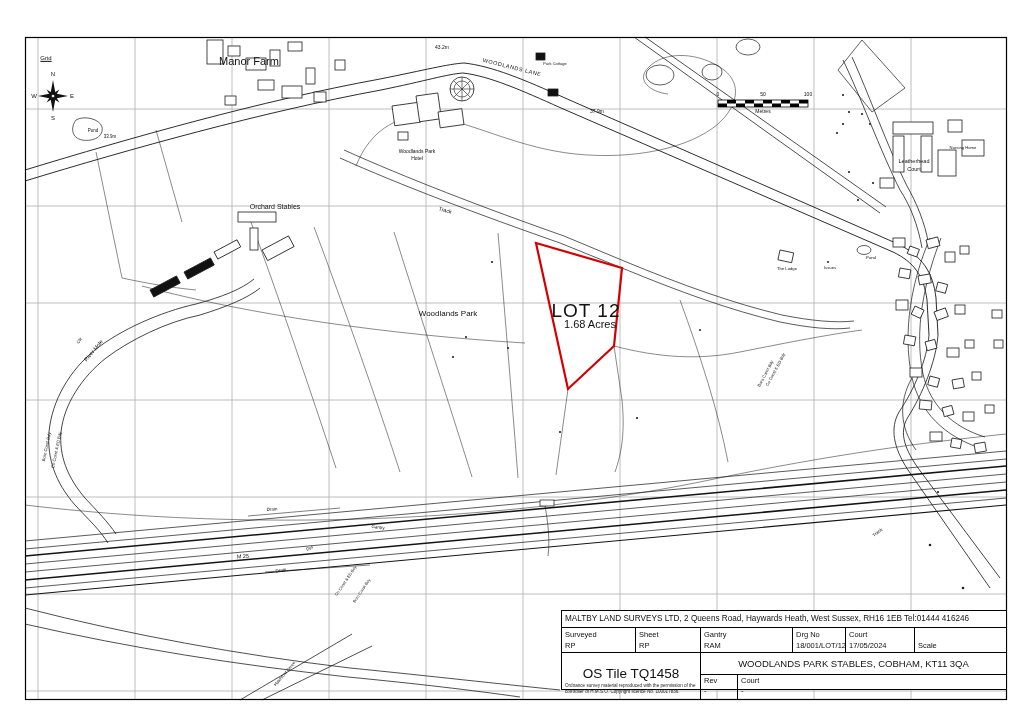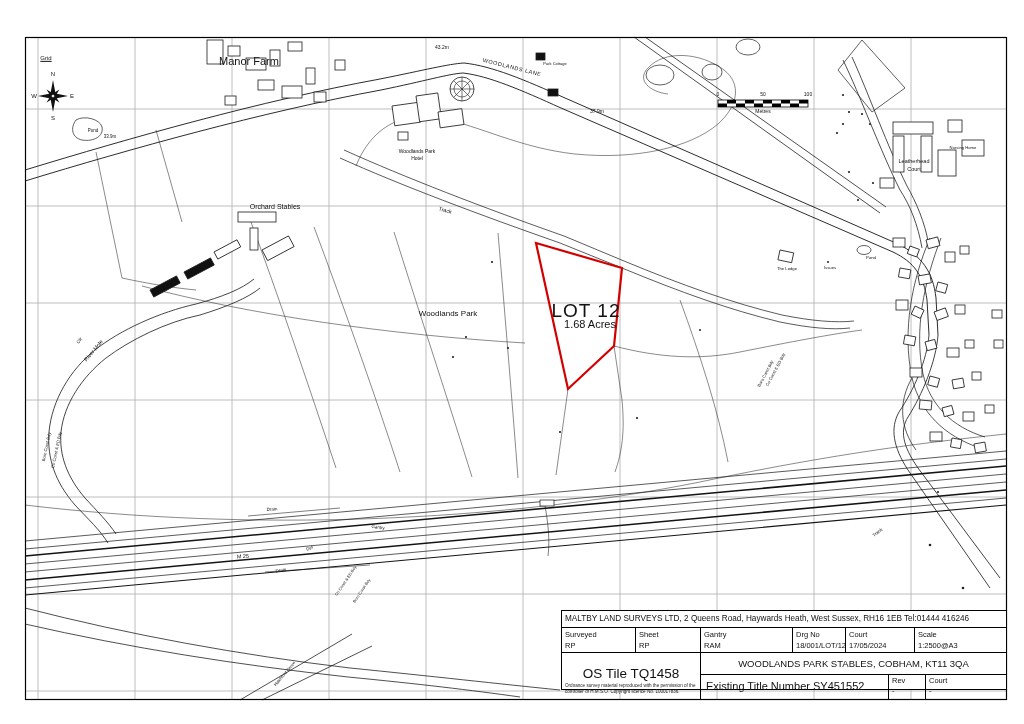--- a/index.html
+++ b/index.html
@@ -9,21 +9,21 @@
   .ml{position:absolute;white-space:nowrap;color:#111;line-height:1.05;
       transform:translate(-50%,-50%);}
   
   .tb{position:absolute;left:561px;top:610px;width:446px;height:80px;
       background:#fff;border:1px solid #000;box-sizing:border-box;font-size:8px;}
   .tb,.tb *{box-sizing:border-box;}
   .tb-company{height:17px;line-height:16px;border-bottom:1px solid #000;
       padding-left:3px;font-size:8.2px;white-space:nowrap;overflow:hidden;}
   .tb-row2{display:flex;height:25px;border-bottom:1px solid #000;}
   .tb-cell{border-right:1px solid #000;padding:1px 3px;font-size:7.5px;overflow:hidden;}
-  .tb-cell:last-child{border-right:none;}
+  .tb-cell:last-child{border-right:none;margin-top:11px;}
   .tb-cell .lbl,.tb-cell .val{display:block;line-height:11px;white-space:nowrap;}
   .tb-row3{display:flex;height:46px;}
   .tb-os{width:139px;border-right:1px solid #000;text-align:center;overflow:hidden;}
   .tb-os-big{font-size:13.5px;line-height:17px;margin-top:12px;}
   .tb-copy{font-size:4.6px;line-height:1.35;text-align:left;padding:1px 3px 0 3px;color:#222;}
   .tb-right{flex:1;display:flex;flex-direction:column;}
   .tb-site{height:22px;border-bottom:1px solid #000;text-align:center;
       font-size:9.5px;line-height:21px;white-space:nowrap;}
   .tb-bottom{flex:1;display:flex;}
   .tb-titleno{width:188px;border-right:1px solid #000;font-size:11px;
@@ -354,21 +354,20 @@
     </div>
   </div>
   <div class="tb-row3">
     <div class="tb-os">
       <div class="tb-os-big">OS Tile TQ1458</div>
       <div class="tb-copy">Ordnance survey material reproduced with the permission of the controller of H.M.S.O. Copyright licence No. 100017836.</div>
     </div>
     <div class="tb-right">
       <div class="tb-site">WOODLANDS PARK STABLES, COBHAM, KT11 3QA</div>
       <div class="tb-bottom">
-        <div class="tb-titleno">Existing Title Number SY451552</div>
         <div class="tb-rev">
           <span class="val">Rev</span>
           <span class="val">-</span>
         </div>
         <div class="tb-sheet">
           <span class="val">Court</span>
           <span class="val">-</span>
         </div>
       </div>
     </div>

